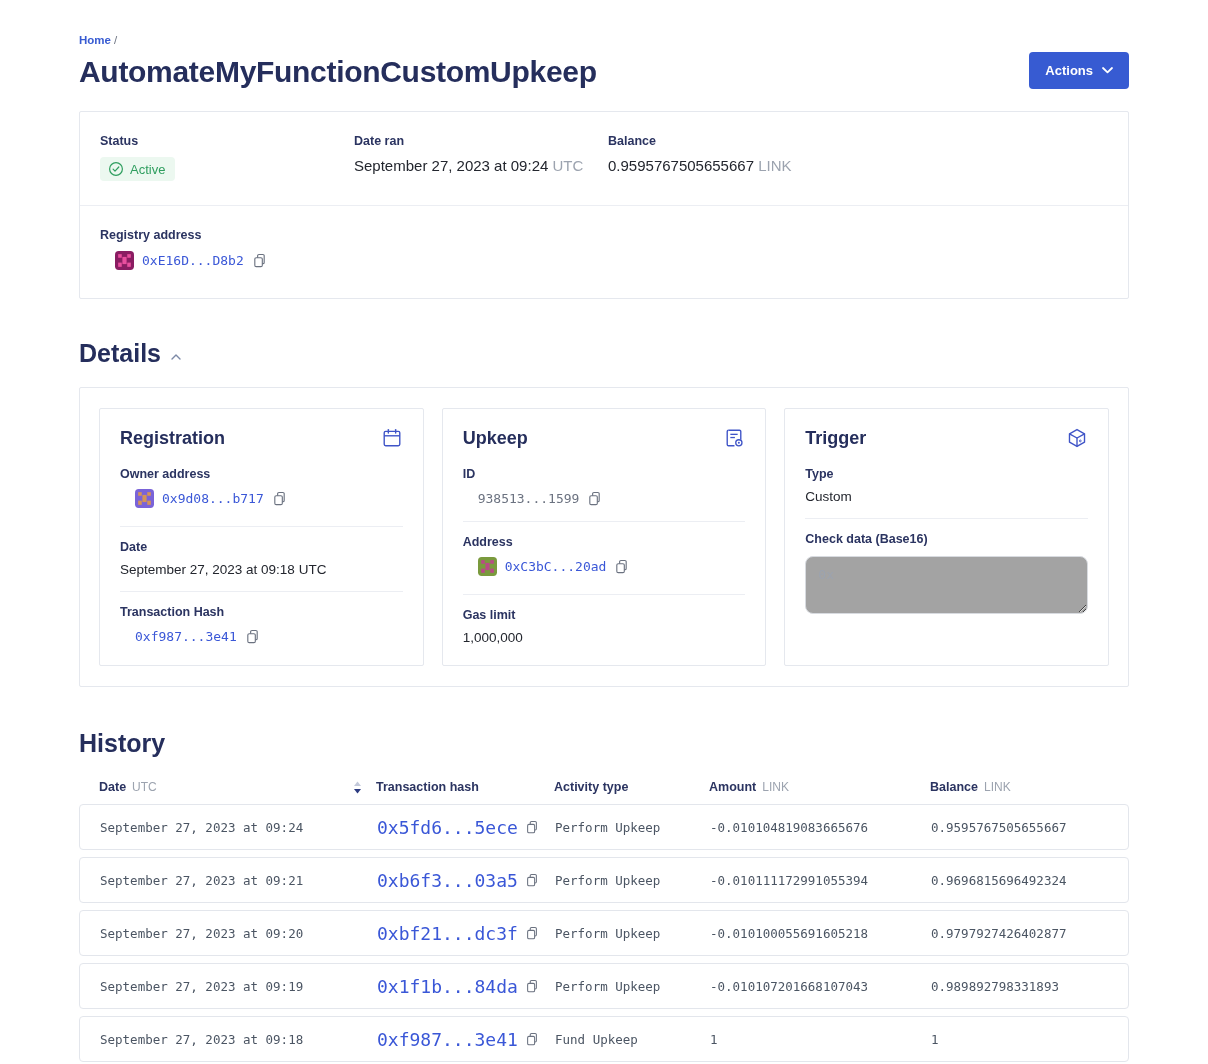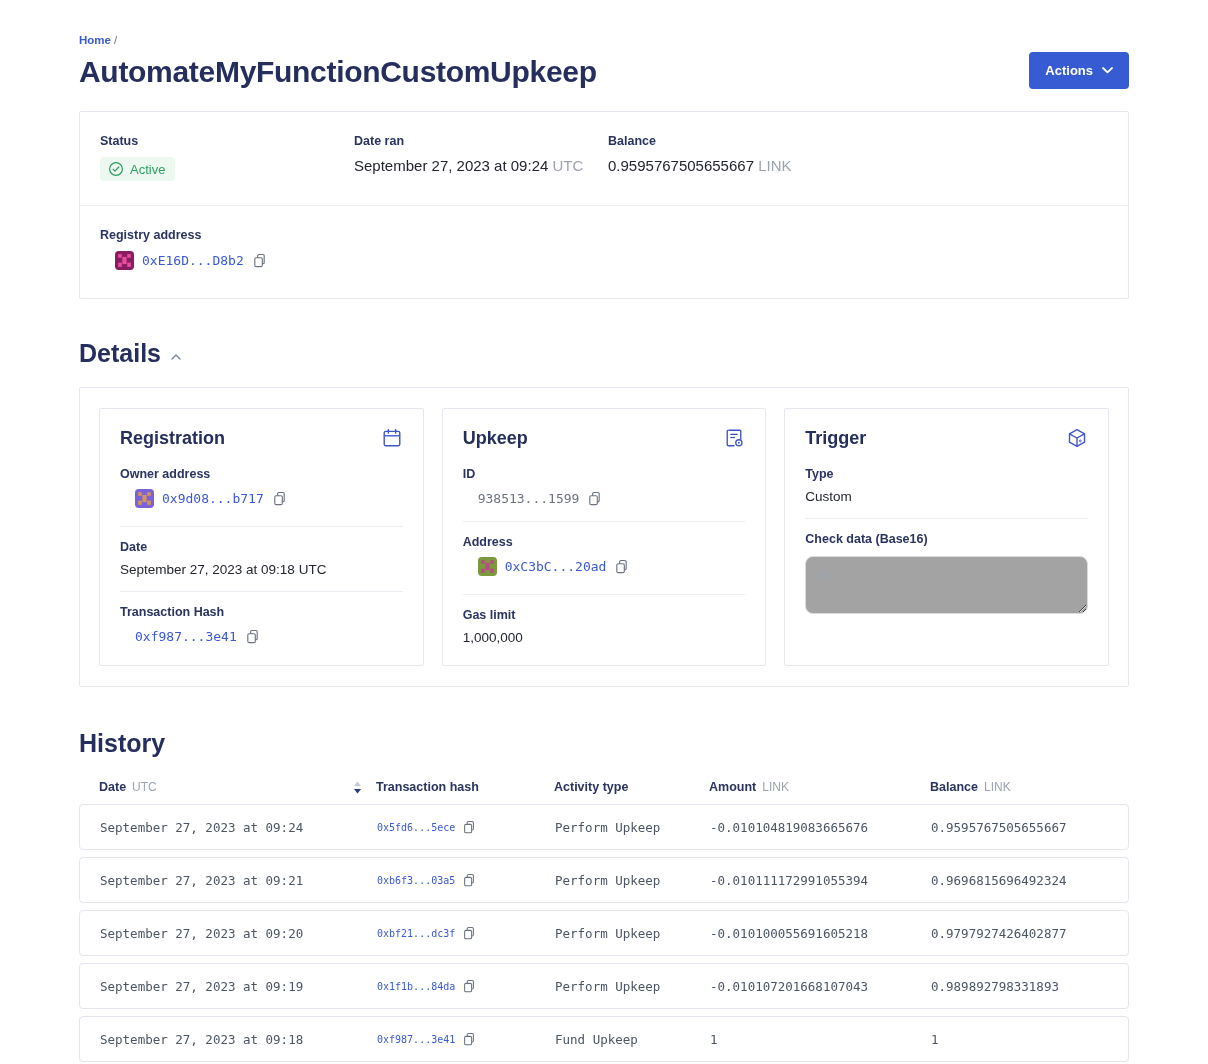--- a/index.html
+++ b/index.html
@@ -74,21 +74,21 @@
   .th-date { display:flex; align-items:center; justify-content: space-between; padding-right: 14px; }
   .sort-btn { background:none; border:none; cursor:pointer; display:inline-flex; }
   .t-row {
     display: grid; grid-template-columns: 277px 178px 155px 221px 1fr;
     align-items: center; height: 46px; padding: 0 20px;
     border: 1px solid #e3e6ec; border-radius: 4px; margin-bottom: 7px;
     font-family: "DejaVu Sans Mono", monospace; font-size: 12.5px; color: #4b5563;
     background: #fff;
   }
   .t-hash { display: flex; align-items: center; gap: 7px; }
-  .t-hash a { font-family: "DejaVu Sans Mono", monospace; font-size: 10px; color: #3a57d7; text-decoration: none; cursor:pointer; }
+  .t-hash a { font-family: "DejaVu Sans Mono", monospace; font-size: 18px; color: #3a57d7; text-decoration: none; cursor:pointer; }
 
   .icon { display: inline-flex; flex: none; }
 </style>
 </head>
 <body>
 
 <div class="container">
 
   <div class="breadcrumb">
     <a>Home</a><span class="sep">/</span>

